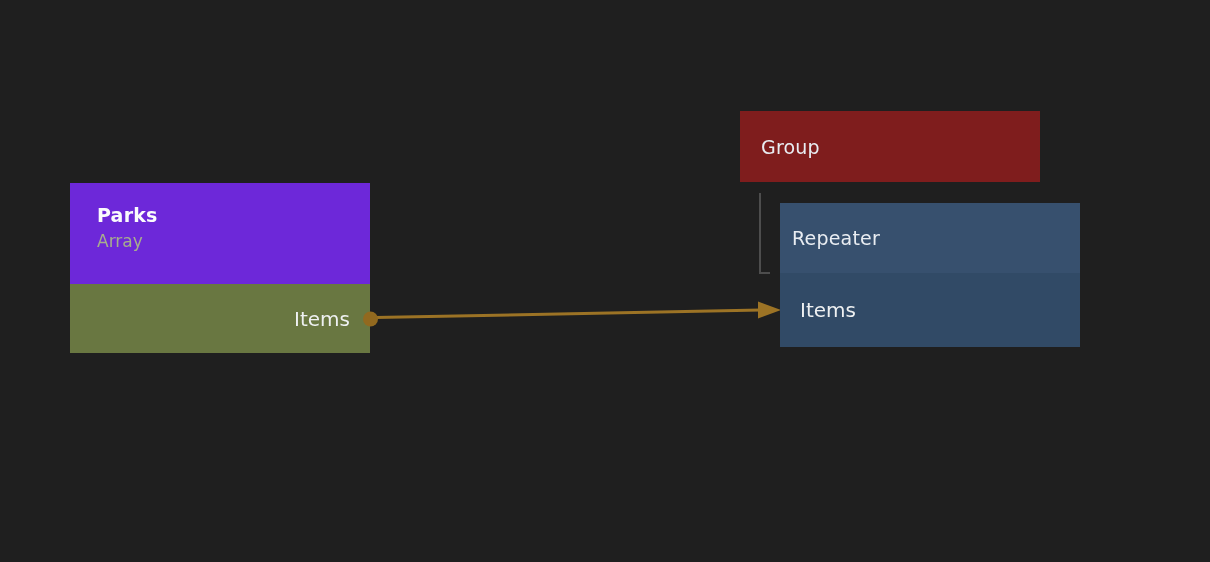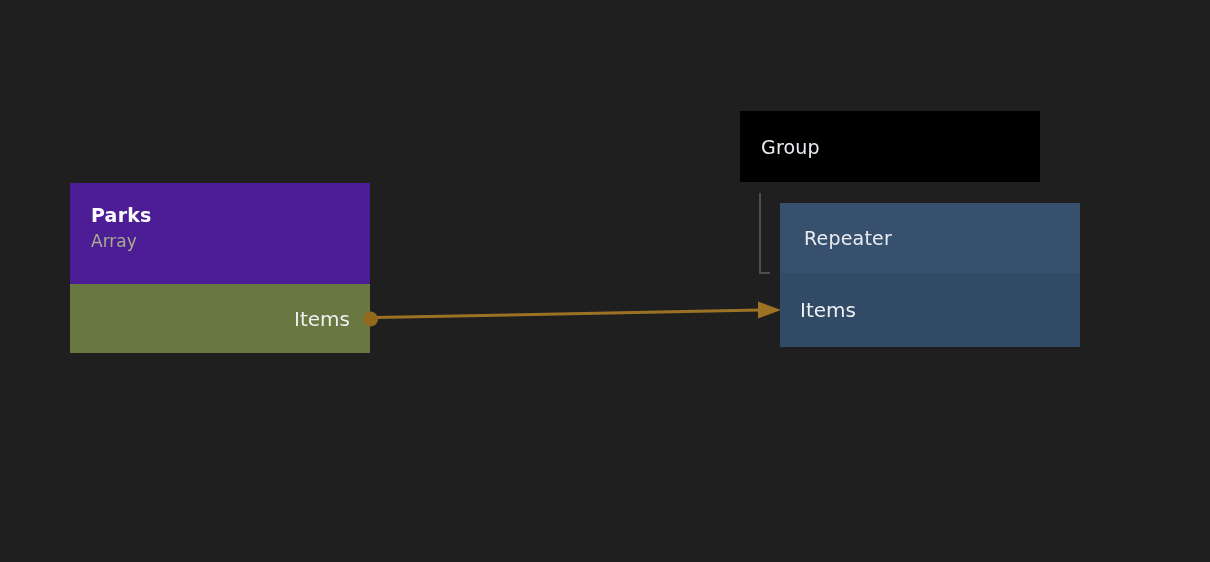--- a/index.html
+++ b/index.html
@@ -53,22 +53,22 @@
   
   .node-parks {
     left: 70px;
     top: 183px;
     width: 300px;
     height: 170px;
   }
   .parks-header {
     box-sizing: border-box;
     height: 101px;
-    background: #4c1d95;
-    padding: 21px 20px 0 21px;
+    background: #6d28d9;
+    padding: 21px 20px 0 27px;
   }
   .parks-port-row {
     position: relative;
     box-sizing: border-box;
     height: 69px;
     background: #697741;
     display: flex;
     align-items: center;
     justify-content: flex-end;
     padding-right: 20px;
@@ -83,21 +83,21 @@
     border-radius: 50%;
     background: #92691f;
   }
 
   
   .node-group {
     left: 740px;
     top: 111px;
     width: 300px;
     height: 71px;
-    background: #000000;
+    background: #7f1d1d;
     display: flex;
     align-items: center;
     padding-left: 21px;
   }
   .node-group .node-title {
     font-weight: 400;
     color: #e9edf2;
   }
 
   
@@ -106,21 +106,21 @@
     top: 203px;
     width: 300px;
     height: 144px;
   }
   .repeater-header {
     box-sizing: border-box;
     height: 70px;
     background: #37506e;
     display: flex;
     align-items: center;
-    padding-left: 24px;
+    padding-left: 12px;
   }
   .repeater-header .node-title {
     font-weight: 400;
     color: #e9edf2;
   }
   .repeater-port-row {
     box-sizing: border-box;
     height: 74px;
     background: #314a66;
     display: flex;

